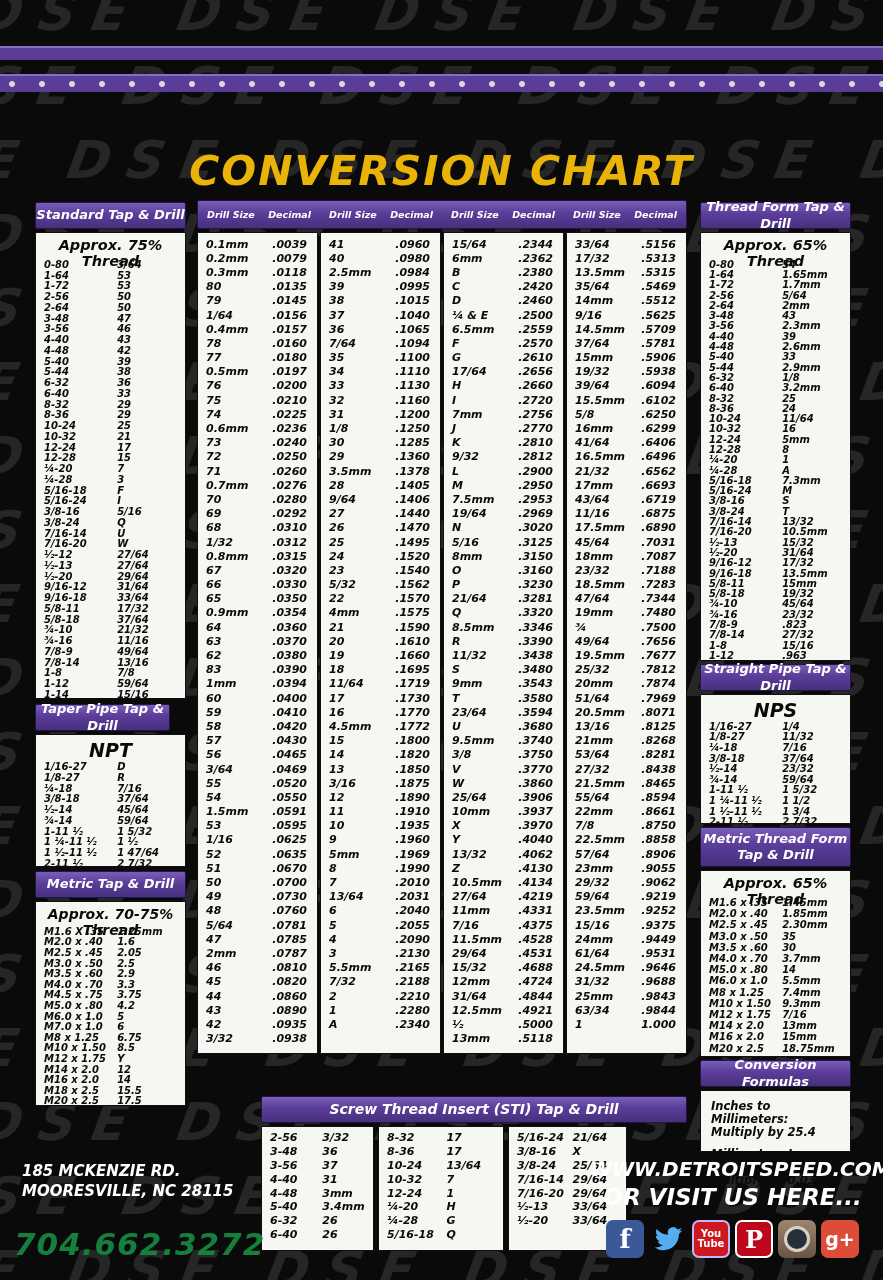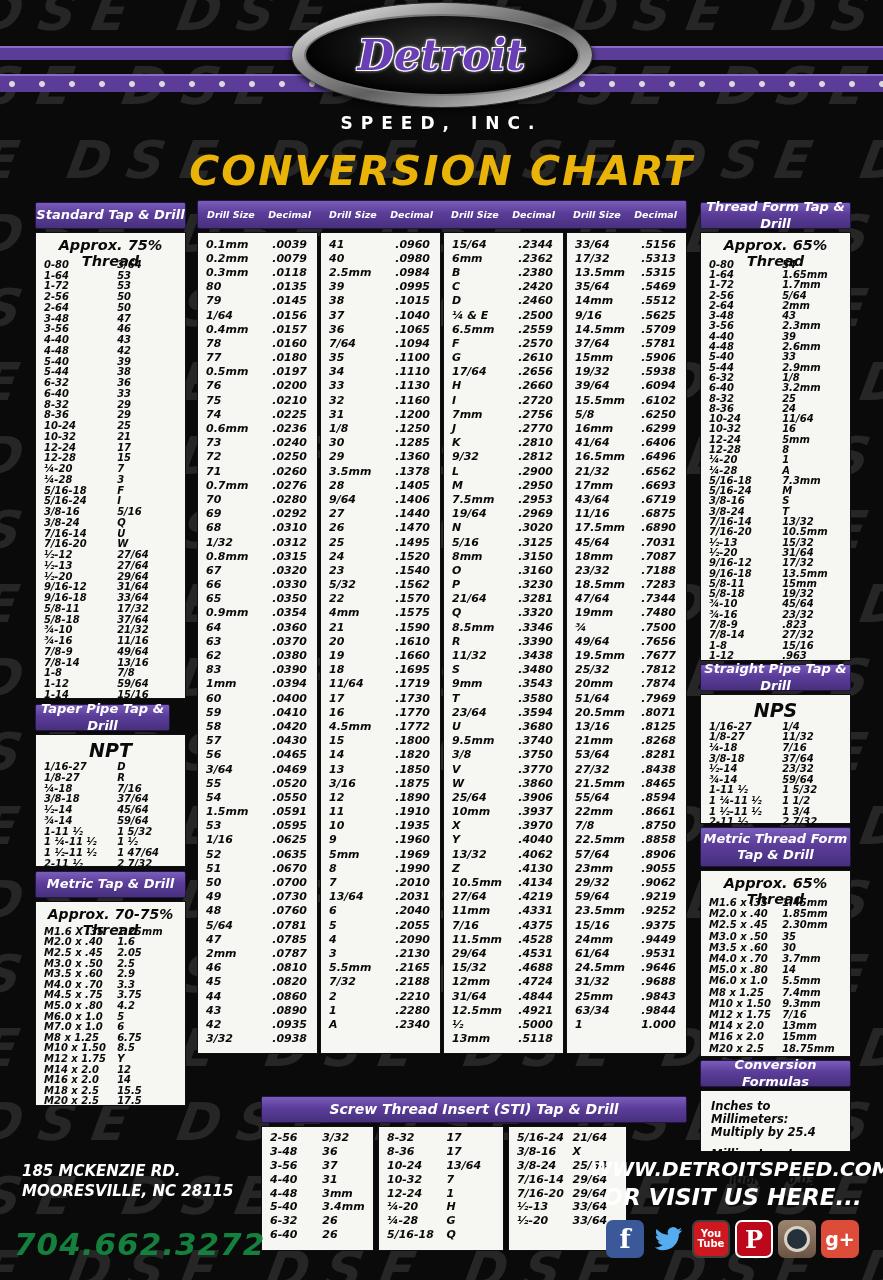--- a/index.html
+++ b/index.html
@@ -63,21 +63,21 @@
          font-weight:bold;font-style:italic;font-size:31px;z-index:2;letter-spacing:1px;}
   #website{position:absolute;left:590px;width:285px;top:1157px;text-align:center;color:#fff;
            font-weight:bold;font-style:italic;font-size:20px;z-index:2;}
   #visit{position:absolute;left:590px;width:285px;top:1184px;text-align:center;color:#fff;
          font-weight:bold;font-style:italic;font-size:23px;z-index:2;}
   #social{position:absolute;left:606px;top:1220px;display:flex;gap:5px;z-index:2;}
   .sic{width:38px;height:38px;border-radius:7px;display:flex;align-items:center;
        justify-content:center;color:#fff;font-weight:bold;}
   .sic.fb{background:#3b5998;font-size:26px;font-family:"DejaVu Serif",serif;}
   .sic.tw{background:transparent;}
-  .sic.yt{background:#cc181e;flex-direction:column;line-height:10px;font-size:10px;border:2px solid #404040;box-sizing:border-box;}
+  .sic.yt{background:#cc181e;flex-direction:column;line-height:10px;font-size:10px;border:2px solid #c4b5fd;box-sizing:border-box;}
   .sic.pi{background:#bd081c;font-size:24px;font-family:"DejaVu Serif",serif;border:2px solid #fff;box-sizing:border-box;}
   .sic.ig{background:linear-gradient(180deg,#9c8independent,#6b5444);background:linear-gradient(180deg,#9c8670,#6b5444);position:relative;}
   .sic.ig .lens{width:20px;height:20px;border-radius:50%;background:#26303a;border:3px solid #d8d2c6;}
   .sic.gp{background:#dd4b39;font-size:19px;}
 </style>
 </head>
 <body>
 
 <div id="page">
   <div id="watermark">
@@ -97,28 +97,20 @@
       <div class="wm-row" style="top: 944px; left: -75px;">DSE  DSE  DSE  DSE  DSE  DSE  DSE  DSE  DSE  DSE  DSE  DSE  </div>
       <div class="wm-row" style="top: 1018px; left: -130px;">DSE  DSE  DSE  DSE  DSE  DSE  DSE  DSE  DSE  DSE  DSE  DSE  </div>
       <div class="wm-row" style="top: 1092px; left: -20px;">DSE  DSE  DSE  DSE  DSE  DSE  DSE  DSE  DSE  DSE  DSE  DSE  </div>
       <div class="wm-row" style="top: 1166px; left: -75px;">DSE  DSE  DSE  DSE  DSE  DSE  DSE  DSE  DSE  DSE  DSE  DSE  </div>
       <div class="wm-row" style="top: 1240px; left: -130px;">DSE  DSE  DSE  DSE  DSE  DSE  DSE  DSE  DSE  DSE  DSE  DSE  </div>
     </div>
 
   <div id="stripe1" class="stripe"></div>
   <div id="stripe2" class="stripe"></div>
 
-  <div id="logo-wrap">
-    <div id="logo-oval">
-      <div id="logo-inner">
-        <span id="logo-script">Detroit</span>
-      </div>
-    </div>
-    <div id="logo-sub">SPEED, INC.</div>
-  </div>
 
   <div id="chart-title">CONVERSION CHART</div>
 
   <div class="phead" style="top:202px;left:35px;width:151px;height:27px;">
     <span>Standard Tap &amp; Drill</span>
   </div>
   <div class="box" style="top:232px;left:35px;width:151px;height:467px;--rh:10.75px;--fs:10px;">
     <div class="sub" style="font-size:14.5px;height:22px;">Approx. 75% Thread</div>
     <div>
         <div class="row">

